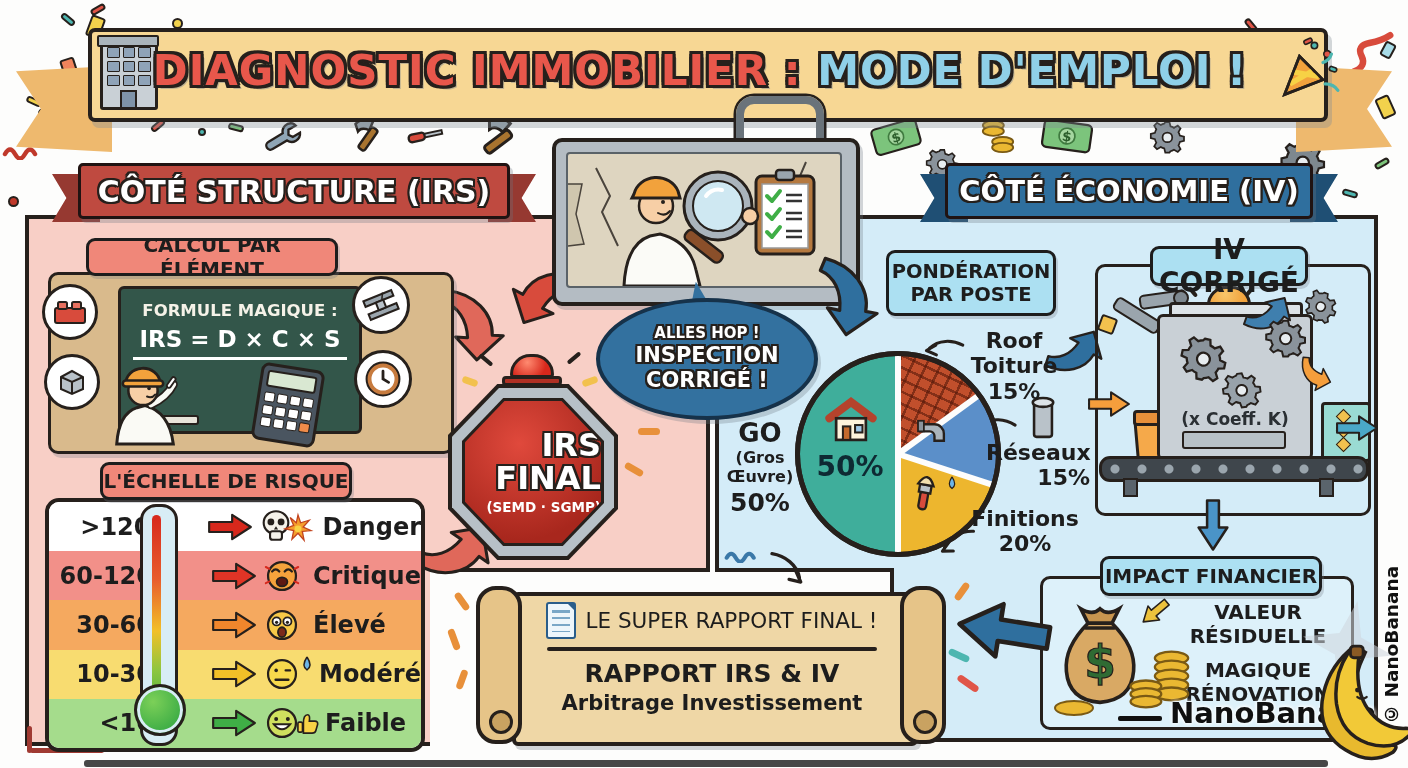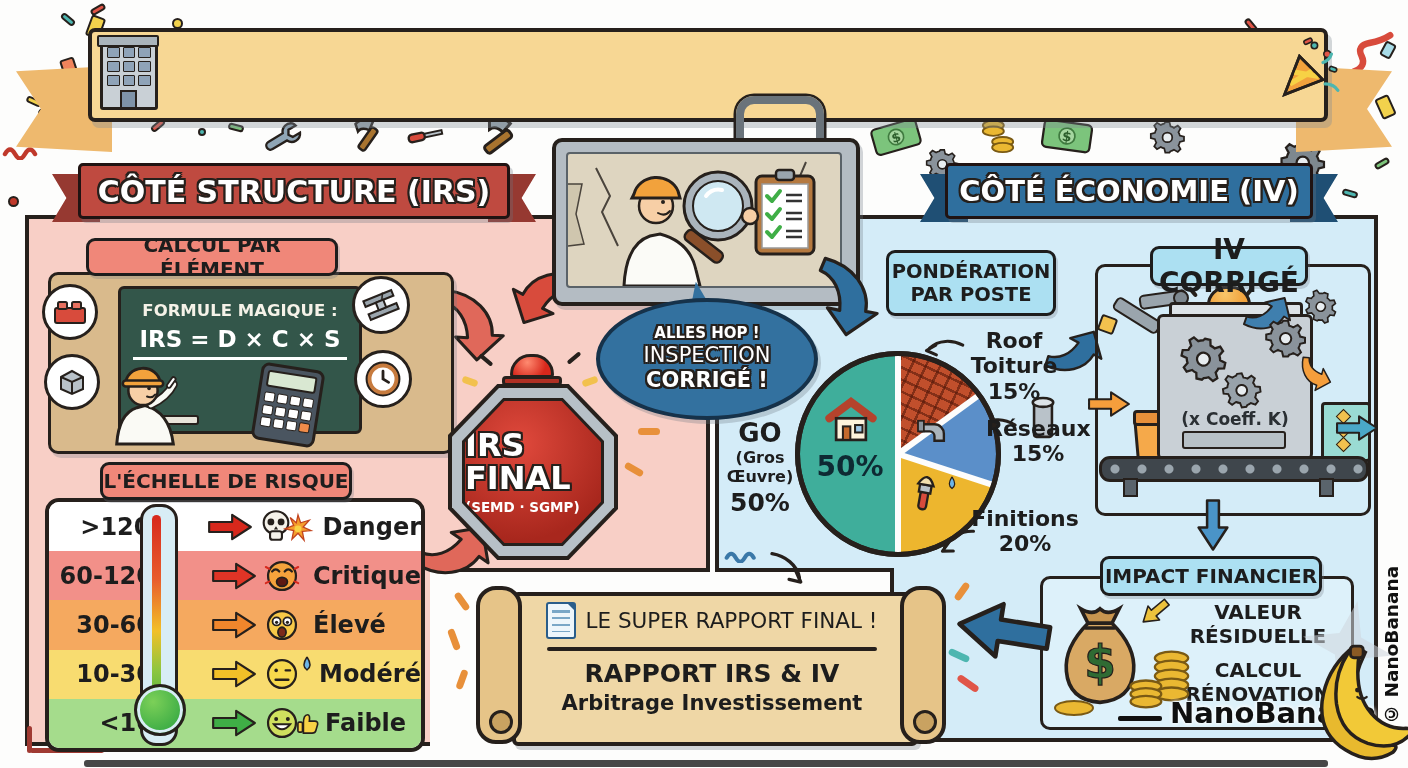--- a/index.html
+++ b/index.html
@@ -150,20 +150,25 @@
         <i></i>
         <i></i>
         <i></i>
         <i></i>
         <i></i>
         <i></i>
         <i></i>
       </div>
     <div style="position:absolute;left:17px;bottom:0;width:13px;height:15px;background:#7f93a8;border:2px solid #26201c;border-bottom:none"></div>
   </div>
+  <div class="ab ttl" style="left:150px;top:46px;width:1100px;font-size:42px;text-align:center;white-space:nowrap">
+    <span style="color:#e8574b">DIAGNOSTIC IMMOBILIER :</span>
+    <span> </span>
+    <span style="color:#8fd0e8">MODE D'EMPLOI !</span>
+  </div>
   <svg class="ic ab" style="left:1276px;top:36px;width:64px;height:66px" viewBox="0 0 60 60">
     <polygon points="8,54 22,18 44,40" fill="#f2a23c" stroke="#26201c" stroke-width="2.5"></polygon>
     <path d="M13 44 L34 32 M17 33 L40 37" stroke="#f7d245" stroke-width="5"></path>
     <polygon points="8,54 22,18 44,40" fill="none" stroke="#26201c" stroke-width="2.5"></polygon>
     <g stroke="#26201c" stroke-width="1.5">
       <circle cx="48" cy="16" r="3.2" fill="#e05548"></circle>
         <circle cx="36" cy="8" r="3" fill="#4db6b0"></circle>
       <rect x="50" y="28" width="7" height="4" rx="2" fill="#4db6b0" transform="rotate(20 53 30)"></rect>
       <rect x="26" y="2" width="8" height="4" rx="2" fill="#e05548" transform="rotate(-24 30 4)"></rect>
     </g>
@@ -381,21 +386,21 @@
   <div class="ab" style="left:448px;top:352px;width:170px;height:216px;z-index:4">
     <div style="position:absolute;left:62px;top:2px;width:44px;height:24px;background:radial-gradient(circle at 38% 30%,#ff8a70,#d7281c 70%);border:3px solid #26201c;border-radius:22px 22px 4px 4px;box-sizing:border-box"></div>
     <div style="position:absolute;left:54px;top:24px;width:60px;height:10px;background:#b03024;border:3px solid #26201c;border-radius:4px;box-sizing:border-box"></div>
     <div class="conf dash" style="left:30px;top:6px;background:#26201c;border:none;height:4px;transform:rotate(40deg)"></div>
     <div class="conf dash" style="left:118px;top:4px;background:#26201c;border:none;height:4px;transform:rotate(-40deg)"></div>
     <div class="conf dash" style="left:14px;top:26px;background:#f2c14e;border:none;transform:rotate(20deg)"></div>
     <div class="conf dash" style="left:134px;top:26px;background:#f2c14e;border:none;transform:rotate(-20deg)"></div>
     <div class="oct" style="position:absolute;left:0;top:32px;width:170px;height:176px;background:#26201c">
       <div class="oct" style="position:absolute;inset:4px;background:#b7c0c7"></div>
       <div class="oct" style="position:absolute;inset:14px;background:#26201c"></div>
-      <div class="oct" style="position:absolute;inset:17px;background:radial-gradient(circle at 40% 30%,#e0493c,#a8271d 75%);display:flex;flex-direction:column;align-items:flex-start;justify-content:center">
+      <div class="oct" style="position:absolute;inset:17px;background:radial-gradient(circle at 40% 30%,#e0493c,#a8271d 75%);display:flex;flex-direction:column;align-items:flex-end;justify-content:center">
         <div class="ow" style="font-weight:700;font-size:32px;line-height:1">IRS</div>
         <div class="ow" style="font-weight:700;font-size:32px;line-height:1.1">FINAL</div>
         <div style="color:#fff;font-weight:700;font-size:13.5px;margin-top:3px">(SEMD · SGMP)</div>
       </div>
     </div>
   </div>
   <div class="conf dash" style="left:626px;top:388px;background:#e8903a;border:none;transform:rotate(-30deg);width:20px"></div>
   <div class="conf dash" style="left:638px;top:428px;background:#e8903a;border:none;width:22px"></div>
   <div class="conf dash" style="left:624px;top:466px;background:#e8903a;border:none;transform:rotate(30deg);width:20px"></div>
 
@@ -468,21 +473,21 @@
     <div style="font-weight:700;font-size:22px;line-height:1.15">15%</div>
   </div>
   <svg class="ic ab" style="left:922px;top:336px;width:42px;height:26px;transform:rotate(8deg)" viewBox="0 0 44 26">
       <use href="#thinarrow"></use>
     </svg>
 
   <svg class="ic ab" style="left:1030px;top:396px;width:26px;height:46px" viewBox="0 0 20 36">
     <rect x="3" y="4" width="14" height="28" rx="2" fill="#b9c2c9" stroke="#26201c" stroke-width="2"></rect>
     <ellipse cx="10" cy="5" rx="8" ry="3.5" fill="#dde3e7" stroke="#26201c" stroke-width="2"></ellipse>
   </svg>
-  <div class="ab" style="left:986px;top:416px;width:104px;text-align:center;z-index:3">
+  <div class="ab" style="left:986px;top:440px;width:104px;text-align:right;z-index:3">
     <div style="font-weight:700;font-size:22px;line-height:1.15">Réseaux</div>
     <div style="font-weight:700;font-size:22px;line-height:1.15">15%</div>
   </div>
   <svg class="ic ab" style="left:974px;top:414px;width:42px;height:26px;transform:rotate(14deg)" viewBox="0 0 44 26">
       <use href="#thinarrow"></use>
     </svg>
 
   <div class="ab" style="left:970px;top:506px;width:110px;text-align:center;z-index:3">
     <div style="font-weight:700;font-size:22px;line-height:1.15">Finitions</div>
     <div style="font-weight:700;font-size:22px;line-height:1.15">20%</div>
@@ -578,21 +583,21 @@
       <ellipse cx="14" cy="48" rx="12" ry="4.5" fill="#eab832"></ellipse>
     </g>
   </svg>
   <svg class="ic ab" style="left:1138px;top:600px;width:34px;height:24px;color:#edc23c;transform:rotate(140deg);z-index:5" viewBox="0 0 64 40">
       <use href="#barrow"></use>
     </svg>
   <div class="ab" style="left:1054px;top:700px;width:36px;height:12px;background:#eab832;border:2px solid #7a5a14;border-radius:50%;z-index:4"></div>
   <div class="ab" style="left:1180px;top:600px;width:156px;text-align:center;z-index:4">
     <div style="font-weight:700;font-size:20px;line-height:1.2">VALEUR</div>
     <div style="font-weight:700;font-size:20px;line-height:1.2">RÉSIDUELLE</div>
-    <div style="font-weight:700;font-size:20px;line-height:1.2;margin-top:10px">CALCUL</div>
+    <div style="font-weight:700;font-size:20px;line-height:1.2;margin-top:10px">MAGIQUE</div>
     <div style="font-weight:700;font-size:20px;line-height:1.2">RÉNOVATION</div>
   </div>
   <svg class="ic ab" style="left:944px;top:600px;width:120px;height:62px;color:#2f6f9e;transform:rotate(189deg);z-index:5" viewBox="0 0 64 40">
       <use href="#barrow"></use>
     </svg>
 
   <div class="ab" style="left:736px;top:96px;width:88px;height:48px;border:8px solid #6a737a;border-bottom:none;border-radius:18px 18px 0 0;box-shadow:0 0 0 2.5px #26201c;box-sizing:border-box;z-index:4"></div>
   <div class="ab" style="left:552px;top:138px;width:300px;height:160px;background:#b4bcc3;border:4px solid #26201c;border-radius:10px;box-shadow:3px 4px 0 rgba(110,120,130,.3);z-index:5"></div>
   <div class="ab" style="left:566px;top:152px;width:272px;height:132px;background:#ded5c0;border:2px solid #5a6268;border-radius:4px;overflow:hidden;z-index:6">
     <svg class="ic" style="width:272px;height:132px" viewBox="0 0 272 132">
@@ -615,21 +620,21 @@
         <path d="M11 20 l5 5 8 -10 M11 38 l5 5 8 -10 M11 56 l5 5 8 -10" fill="none" stroke="#3fae46" stroke-width="4" stroke-linecap="round" stroke-linejoin="round"></path>
         <path d="M30 19 h16 M30 25 h16 M30 37 h16 M30 43 h16 M30 55 h16 M30 61 h16" stroke="#333" stroke-width="2.5"></path>
       </g>
       <circle cx="182" cy="62" r="8" fill="#f7cfa6" stroke="#26201c" stroke-width="2.5"></circle>
     </svg>
   </div>
 
   <div class="ab" style="left:684px;top:282px;width:0;height:0;border-left:16px solid transparent;border-right:10px solid transparent;border-bottom:34px solid #33719f;transform:rotate(-14deg);z-index:6"></div>
   <div class="ab" style="left:596px;top:298px;width:214px;height:114px;background:#33719f;border:4px solid #16324a;border-radius:50%;display:flex;flex-direction:column;align-items:center;justify-content:center;box-shadow:3px 4px 0 rgba(110,120,130,.3);z-index:7">
     <div class="ow" style="font-weight:700;font-size:15px;line-height:1.18">ALLES HOP !</div>
-    <div class="ow" style="font-weight:400;font-size:21px;line-height:1.18">INSPECTION</div>
+    <div class="ow" style="font-weight:700;font-size:21px;line-height:1.18">INSPECTION</div>
     <div class="ow" style="font-weight:700;font-size:21px;line-height:1.18">CORRIGÉ !</div>
   </div>
   <svg class="ic ab" style="left:795px;top:264px;width:86px;height:78px;color:#2f6f9e;transform:rotate(32deg);z-index:6" viewBox="0 0 80 70">
       <use href="#carrow"></use>
     </svg>
 
   <div class="ab" style="left:476px;top:584px;width:470px;height:168px;z-index:7">
     <div style="position:absolute;left:36px;top:8px;width:398px;height:146px;background:#efd7a6;border:4px solid #26201c;border-radius:6px;box-shadow:3px 4px 0 rgba(110,120,130,.3)"></div>
     <div style="position:absolute;left:0;top:2px;width:46px;height:158px;background:#e6c488;border:4px solid #26201c;border-radius:20px;box-sizing:border-box">
       <div style="position:absolute;left:9px;bottom:6px;width:18px;height:18px;background:#c9a261;border:3px solid #26201c;border-radius:50%"></div>

